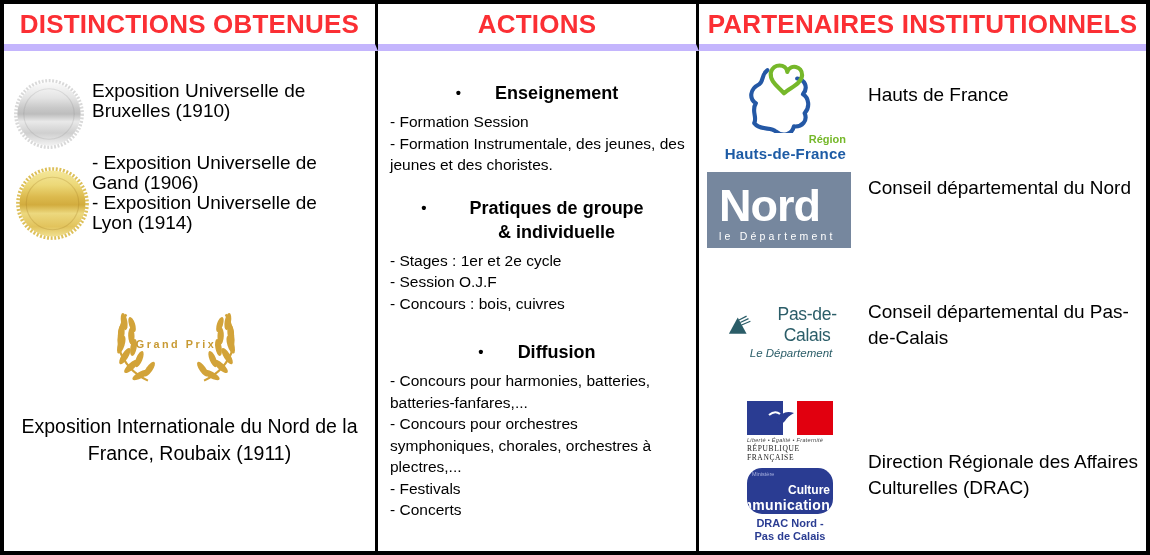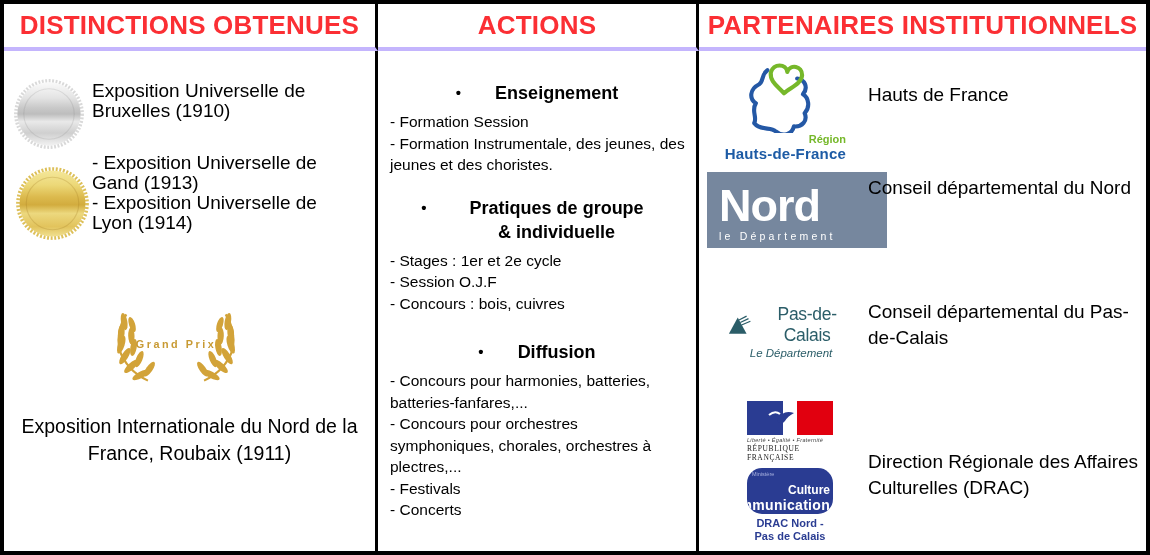--- a/index.html
+++ b/index.html
@@ -7,21 +7,21 @@
   body { font-family:"Liberation Sans", sans-serif; color:#000; }
 
   .doc-table {
     position:relative; width:1150px; height:555px;
     border:4px solid #000; background:#fff;
     display:grid;
     grid-template-columns:374px 321px 1fr;
     grid-template-rows:47px 1fr;
   }
   .hcell {
-    border-bottom:4px solid #c4b5fd;
+    border-bottom:7px solid #c4b5fd;
     display:flex; align-items:center; justify-content:center;
     font-weight:bold; font-size:26px; letter-spacing:0.2px;
     color:#fb2f34;
   }
   .hcell.b1, .bcell.b1 { border-right:3px solid #000; }
   .bcell { position:relative; overflow:hidden; }
 
   
   .medal { position:absolute; }
   .medal svg { display:block; width:100%; height:100%; }
@@ -58,21 +58,21 @@
   .lab2 { top:124px; }
   .lab3 { top:248px; }
   .lab4 { top:398px; }
 
   .hdf-logo { position:absolute; left:19px; top:6px; width:128px; text-align:right; }
   .hdf-logo svg { display:block; width:94px; height:76px; margin-left:14px; }
   .hdf-region { font-size:11px; font-weight:bold; color:#76b82a; margin-left:2px; }
   .hdf-name { font-size:15px; font-weight:bold; color:#1d5ba5; letter-spacing:0.2px; }
 
   .nord-logo {
-    position:absolute; left:8px; top:121px; width:180px; height:76px;
+    position:absolute; left:8px; top:121px; width:144px; height:76px;
     background:#76879e; color:#fff; padding:4px 10px 6px 12px;
     display:flex; flex-direction:column; justify-content:flex-end;
   }
   .nord-name { font-size:45px; font-weight:bold; line-height:44px; letter-spacing:-1px; }
   .nord-sub { font-size:10.5px; letter-spacing:3.2px; margin-top:2px; }
 
   .pdc-logo { position:absolute; left:28px; top:253px; width:128px; text-align:center; color:#2b5d68; }
   .pdc-top { display:flex; align-items:center; justify-content:center; gap:7px; }
   .pdc-top svg { width:28px; height:26px; }
   .pdc-name { font-size:17.5px; font-weight:500; letter-spacing:-0.3px; }
@@ -136,21 +136,21 @@
               <stop offset="0.85" stop-color="#e2c35c"></stop>
             <stop offset="1" stop-color="#f0e090"></stop>
           </linearGradient>
         </defs>
         <circle cx="50" cy="50" r="46" fill="none" stroke="#ddc05a" stroke-width="5" stroke-dasharray="2.6 2.2"></circle>
         <circle cx="50" cy="50" r="44" fill="url(#goldG)"></circle>
         <circle cx="50" cy="50" r="35" fill="none" stroke="rgba(160,120,30,0.25)" stroke-width="1.5"></circle>
       </svg>
     </span>
     <div class="dist-text gold-text">
-      <div>- Exposition Universelle de Gand (1913)</div>
+      <div>- Exposition Universelle de Gand (1906)</div>
       <div>- Exposition Universelle de Lyon (1914)</div>
     </div>
 
     <span class="laurel">
       <svg viewBox="0 0 250 105">
         <g id="branchL" fill="#d2a339">
           <path d="M86,102 Q56,88 46,58 Q42,32 56,10" fill="none" stroke="#d2a339" stroke-width="3"></path>
           <ellipse cx="76" cy="94" rx="13" ry="4.6" transform="rotate(-28 76 94)"></ellipse>
           <ellipse cx="63" cy="82" rx="13" ry="4.6" transform="rotate(-42 63 82)"></ellipse>
           <ellipse cx="54" cy="68" rx="13" ry="4.6" transform="rotate(-58 54 68)"></ellipse>

